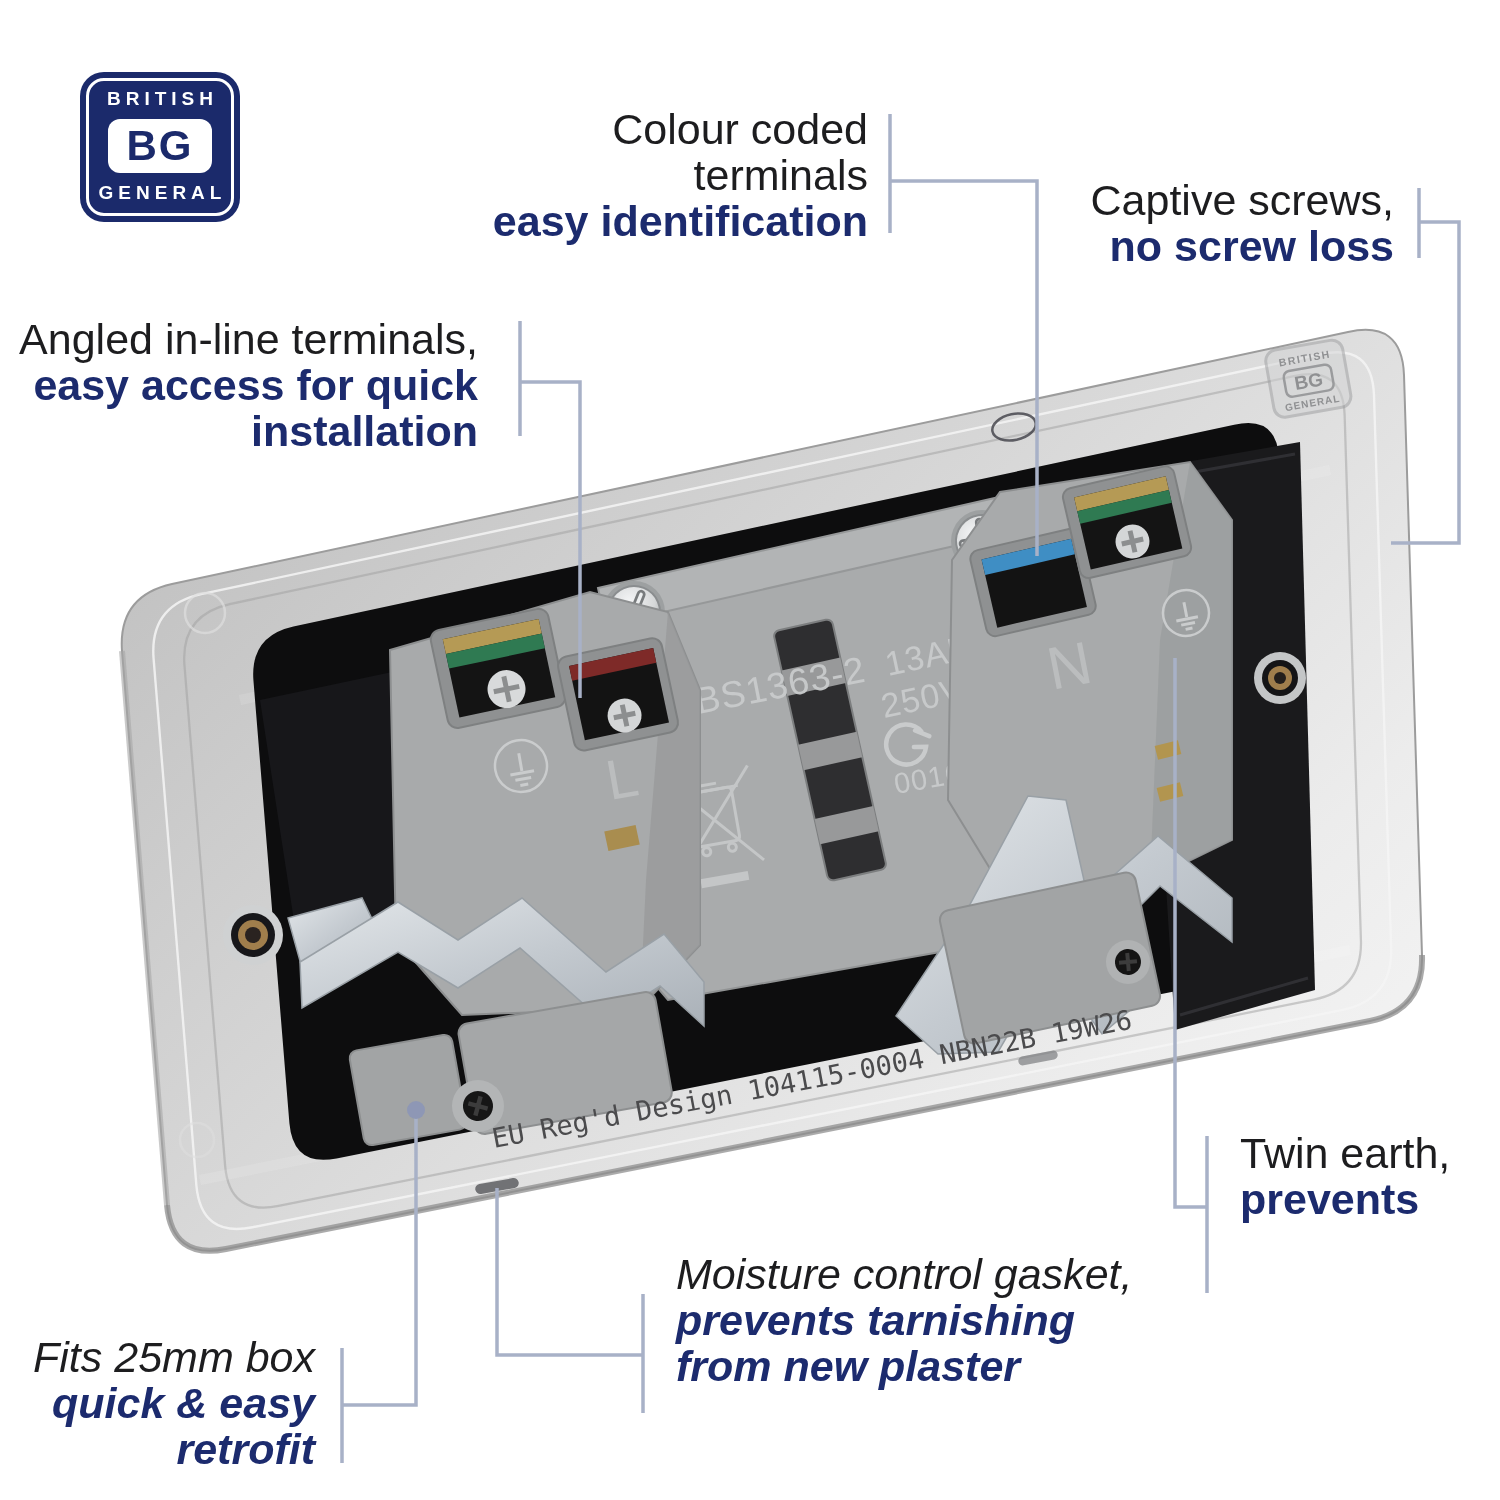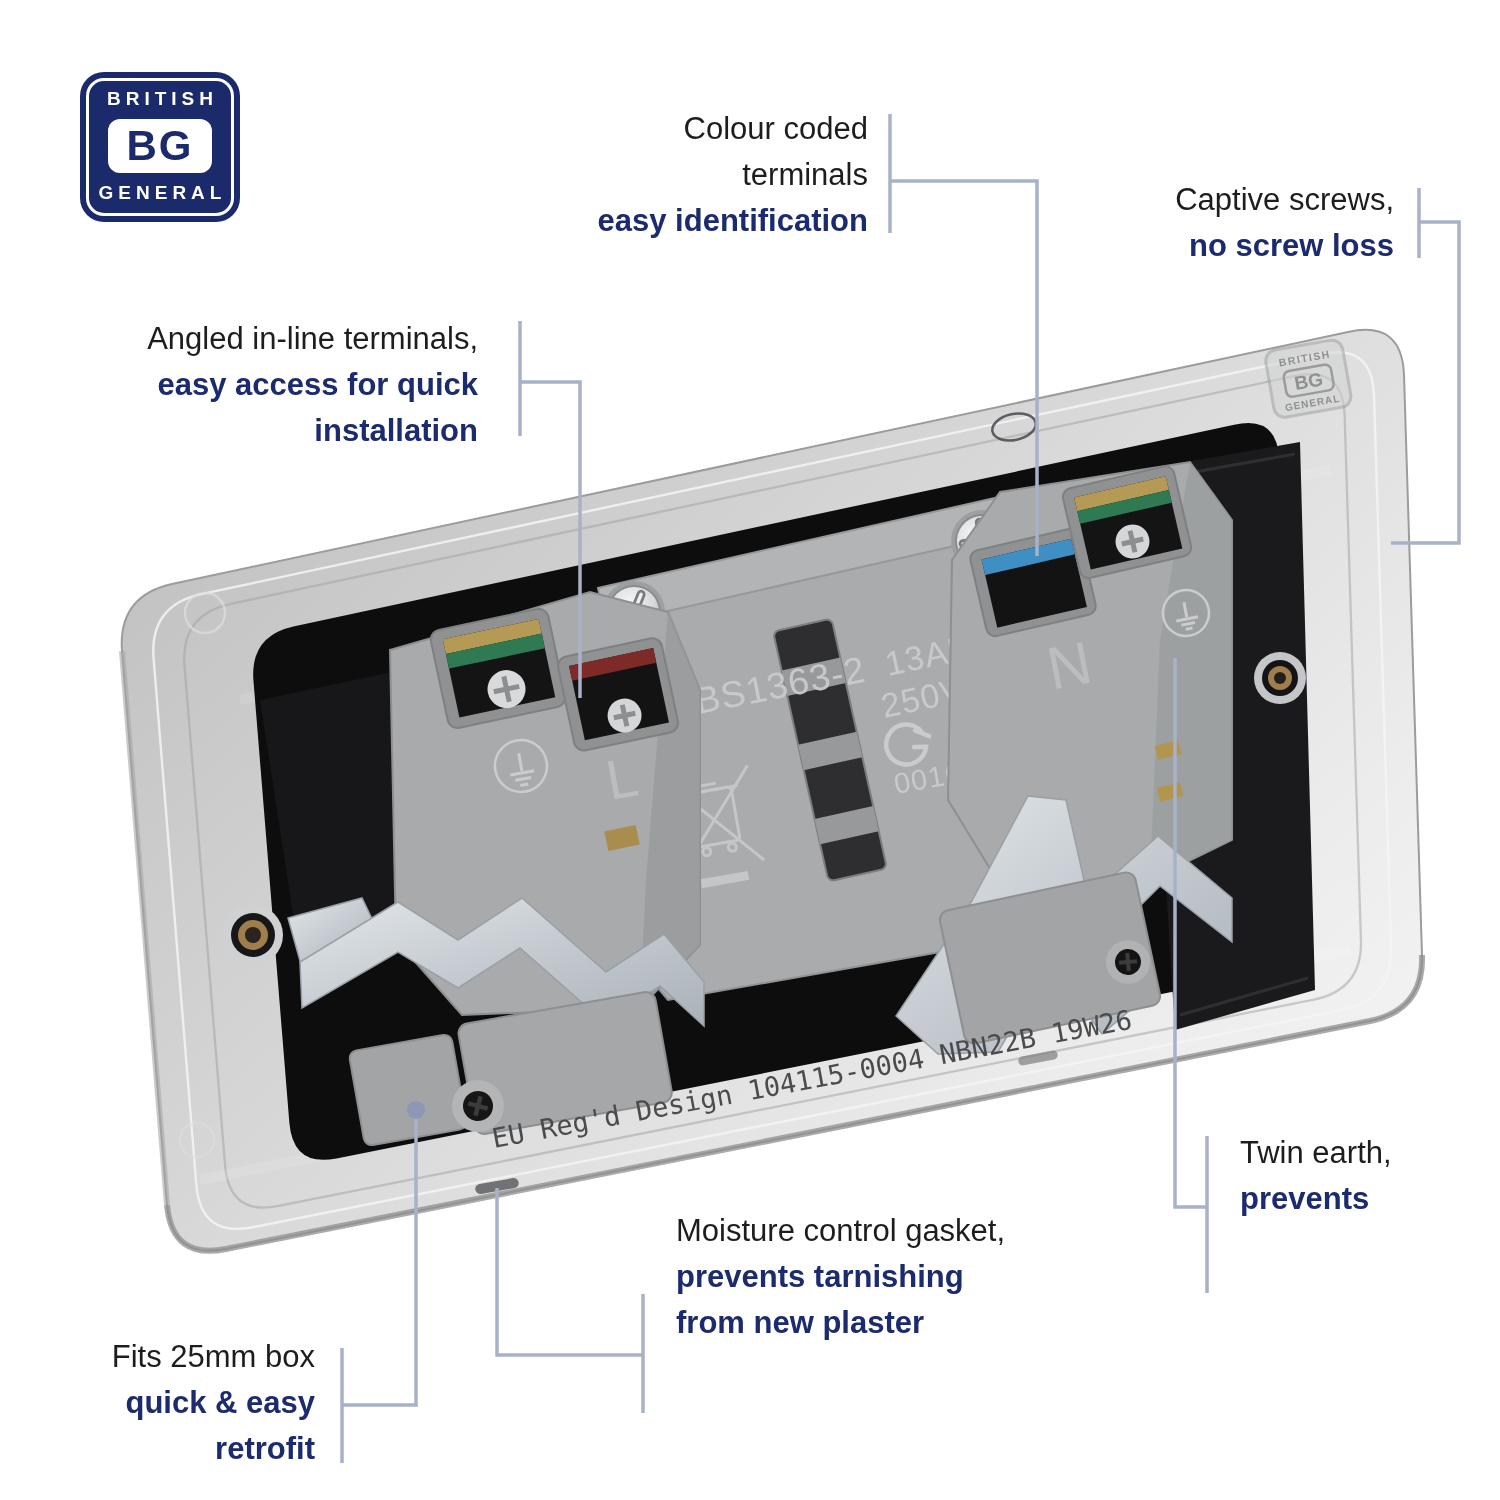--- a/index.html
+++ b/index.html
@@ -1,27 +1,27 @@
 <!DOCTYPE html>
 <html><head>
 <meta charset="utf-8">
 <style>
   html,body{margin:0;padding:0;background:#fff;}
   .canvas{position:relative;width:1500px;height:1500px;background:#ffffff;overflow:hidden;
           font-family:"Liberation Sans",sans-serif;}
   .art{position:absolute;left:0;top:0;}
-  .callout{position:absolute;font-size:31px;line-height:46px;color:#1d1d1f;white-space:nowrap;}
+  .callout{position:absolute;font-size:43px;line-height:46px;color:#1d1d1f;white-space:nowrap;}
   .callout .b{font-weight:700;color:#1c2b6e;}
   .ra{text-align:right;}
   .co-colour{top:106px;right:632px;}
   .co-captive{top:177px;right:106px;}
   .co-angled{top:316px;right:1022px;text-align:right;}
   .co-twin{top:1130px;left:1240px;}
-  .co-moisture{top:1208px;left:676px;}
-  .co-fits{top:1334px;right:1185px;}
+  .co-moisture{top:1251px;left:676px;font-style:italic;}
+  .co-fits{top:1334px;right:1185px;font-style:italic;}
   
   .bg-logo{position:absolute;left:80px;top:72px;width:160px;height:150px;background:#1b2a6b;
            border-radius:24px;padding:6px;box-sizing:border-box;}
   .bg-logo-inner{width:100%;height:100%;border:3px solid #fff;border-radius:18px;display:flex;
            flex-direction:column;align-items:center;justify-content:space-between;
            padding:7px 0 9px 0;box-sizing:border-box;color:#fff;}
   .bg-logo-top,.bg-logo-bot{font-size:19px;font-weight:700;letter-spacing:5px;text-indent:5px;}
   .bg-logo-mid{background:#fff;color:#1b2a6b;font-weight:700;font-size:42px;width:104px;height:54px;
            border-radius:12px;display:flex;align-items:center;justify-content:center;letter-spacing:2px;}
 </style>

